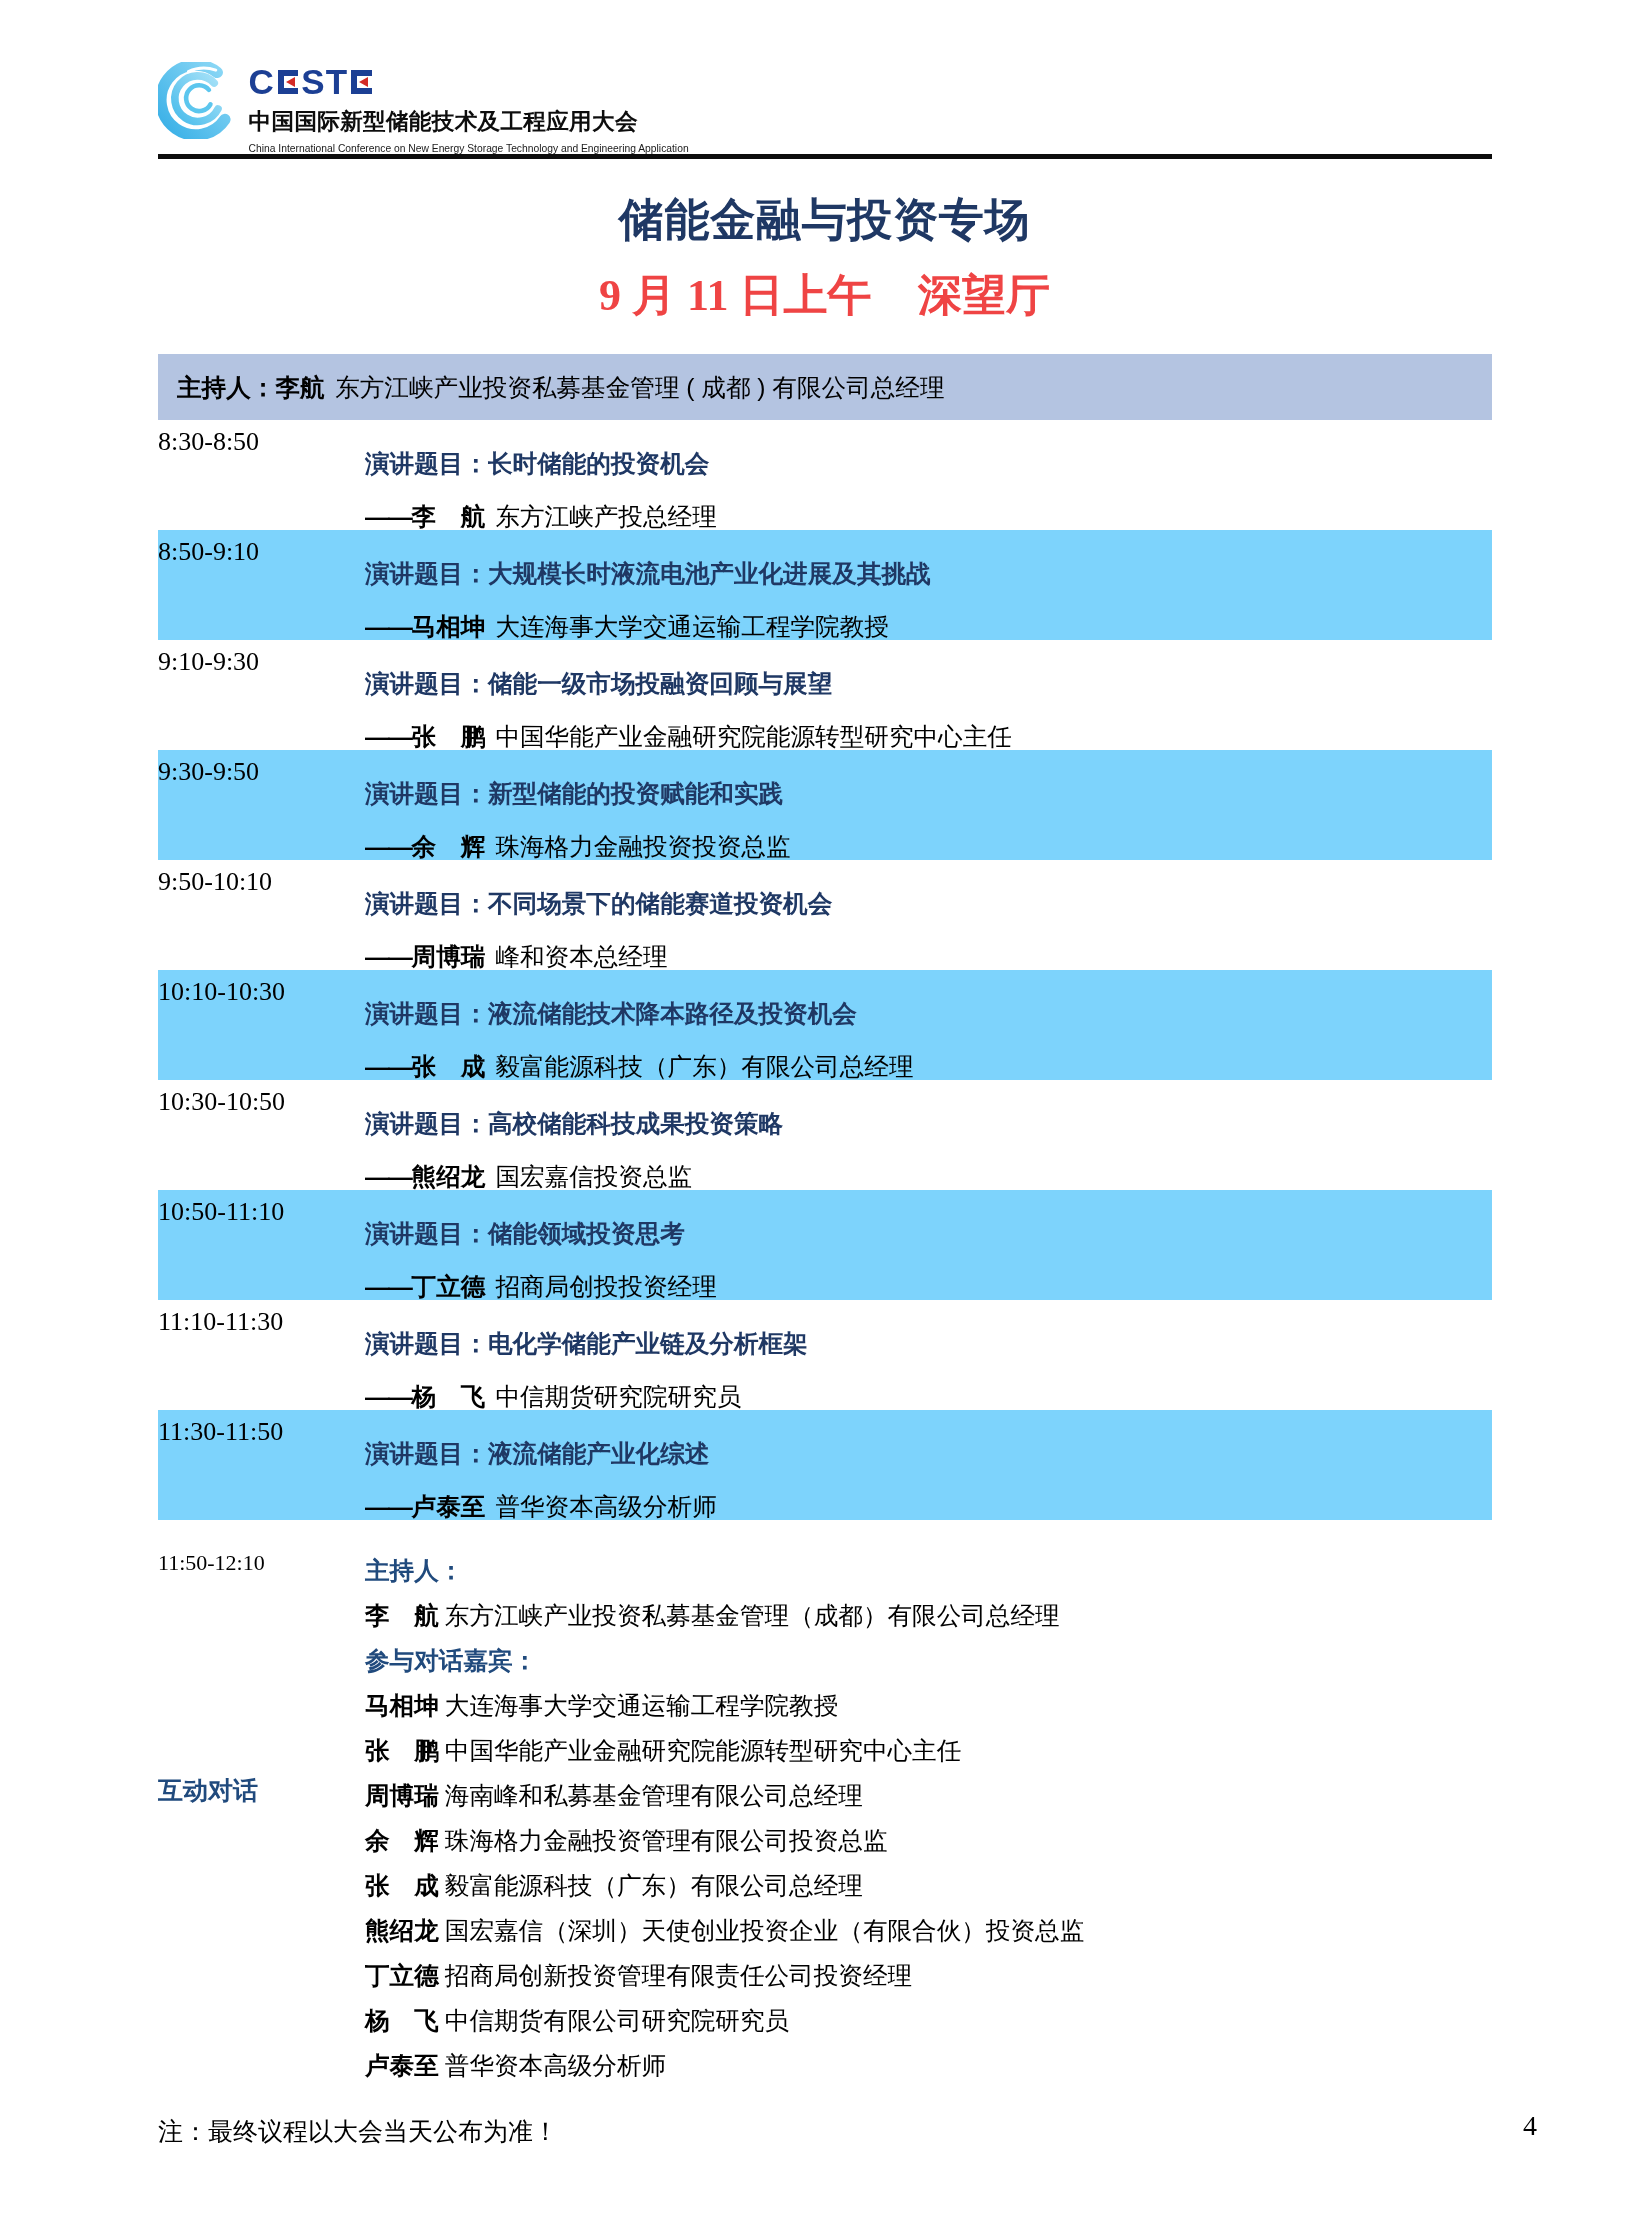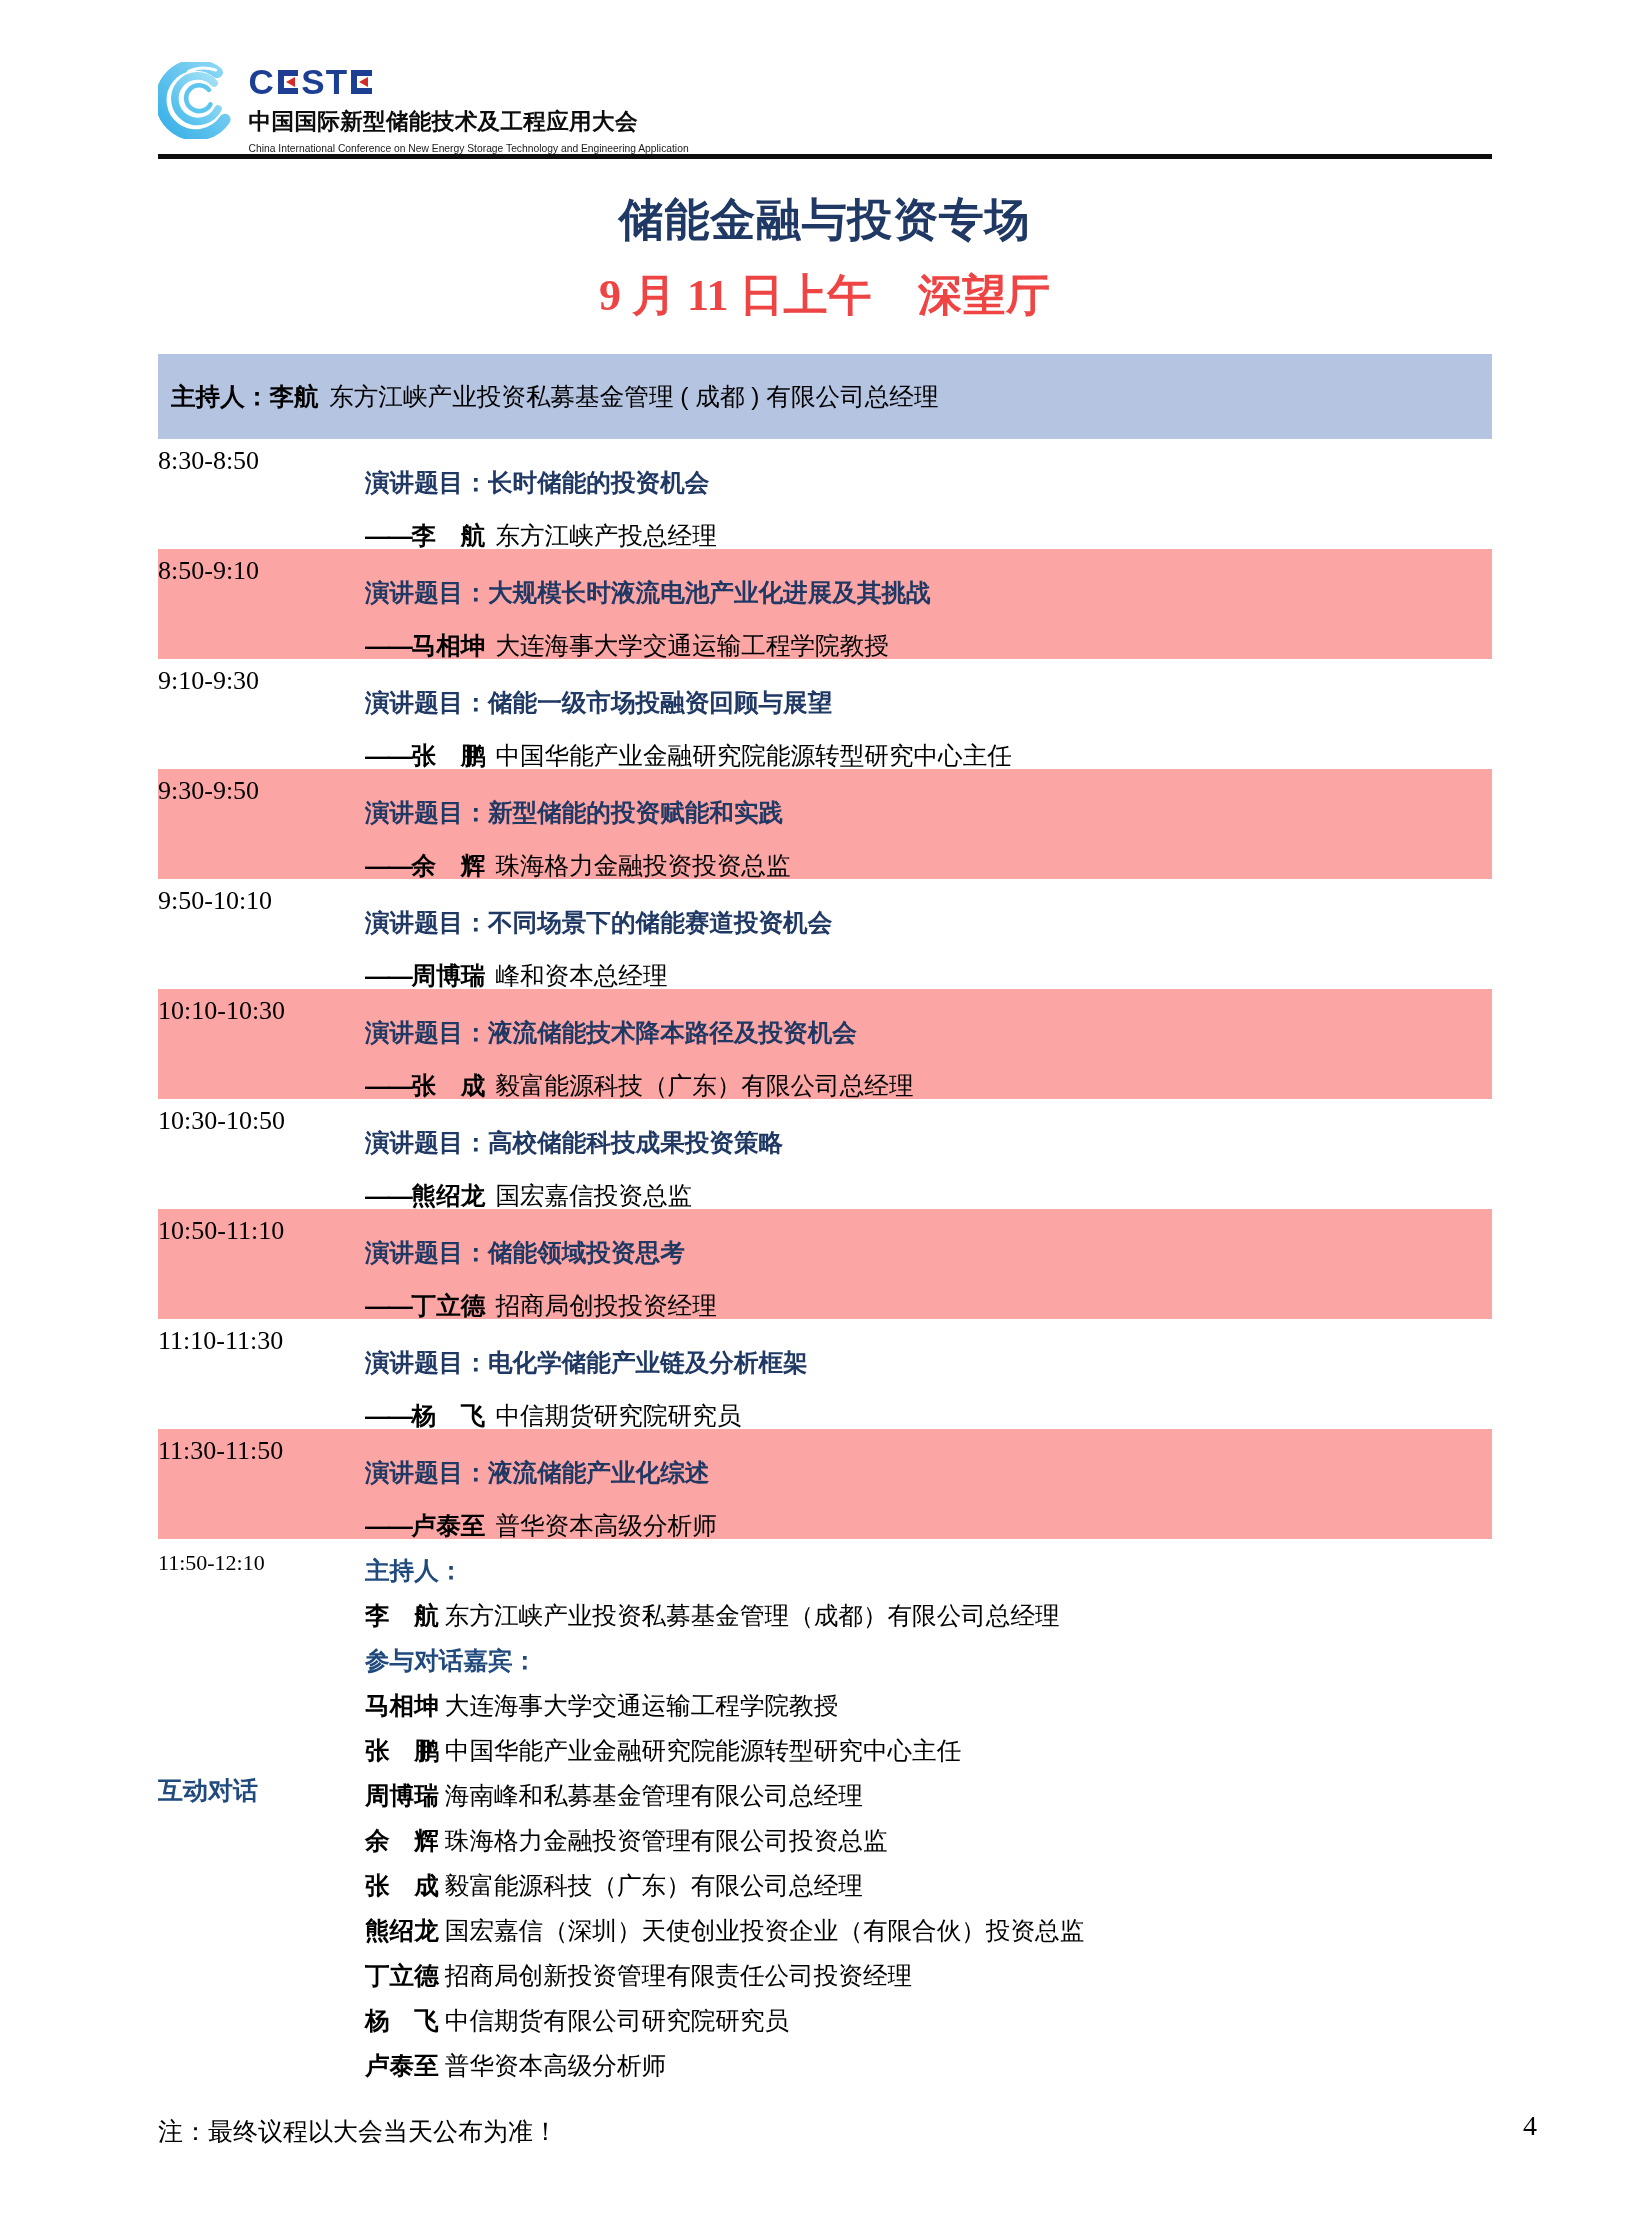--- a/index.html
+++ b/index.html
@@ -31,26 +31,26 @@
 
   
   .doc-title { position:absolute; top:190px; left:0; width:100%; text-align:center;
     font-size:45px; font-weight:bold; color:#1f3864; letter-spacing:0.7px; }
   .doc-subtitle { position:absolute; top:266px; left:0; width:100%; text-align:center;
     font-size:44px; font-weight:bold; color:#ef4444; }
   .doc-subtitle .num { font-family:"Liberation Serif","DejaVu Serif",serif; }
 
   
   .agenda { position:absolute; left:158px; top:354px; width:1334px; }
-  .mod-bar { background:#b4c4e1; height:85px; display:flex; align-items:center; padding-left:13px; }
+  .mod-bar { background:#b4c4e1; height:66px; display:flex; align-items:center; padding-left:19px; }
   .mod-bar .b { font-size:24.6px; font-weight:bold; }
   .mod-bar .r { font-size:24.6px; margin-left:10.6px; }
 
   .row { display:flex; height:110px; }
-  .row.shaded { background:#fca5a5; }
+  .row.shaded { background:#7dd3fc; }
   .cell-time { width:207px; padding-top:7px; font-size:26px;
     font-family:"Liberation Serif","DejaVu Serif",serif; }
   .cell-main { flex:1; padding-top:29px; }
   .topic-line { font-size:24.6px; font-weight:bold; color:#1f3864; line-height:29px; }
   .speaker-line { margin-top:24px; font-size:24.6px; line-height:29px; }
   .speaker-line .dash { font-weight:bold; letter-spacing:-1.3px; }
   .speaker-line .name { font-weight:bold; }
   .speaker-line .aff { margin-left:10px; }
 
   

